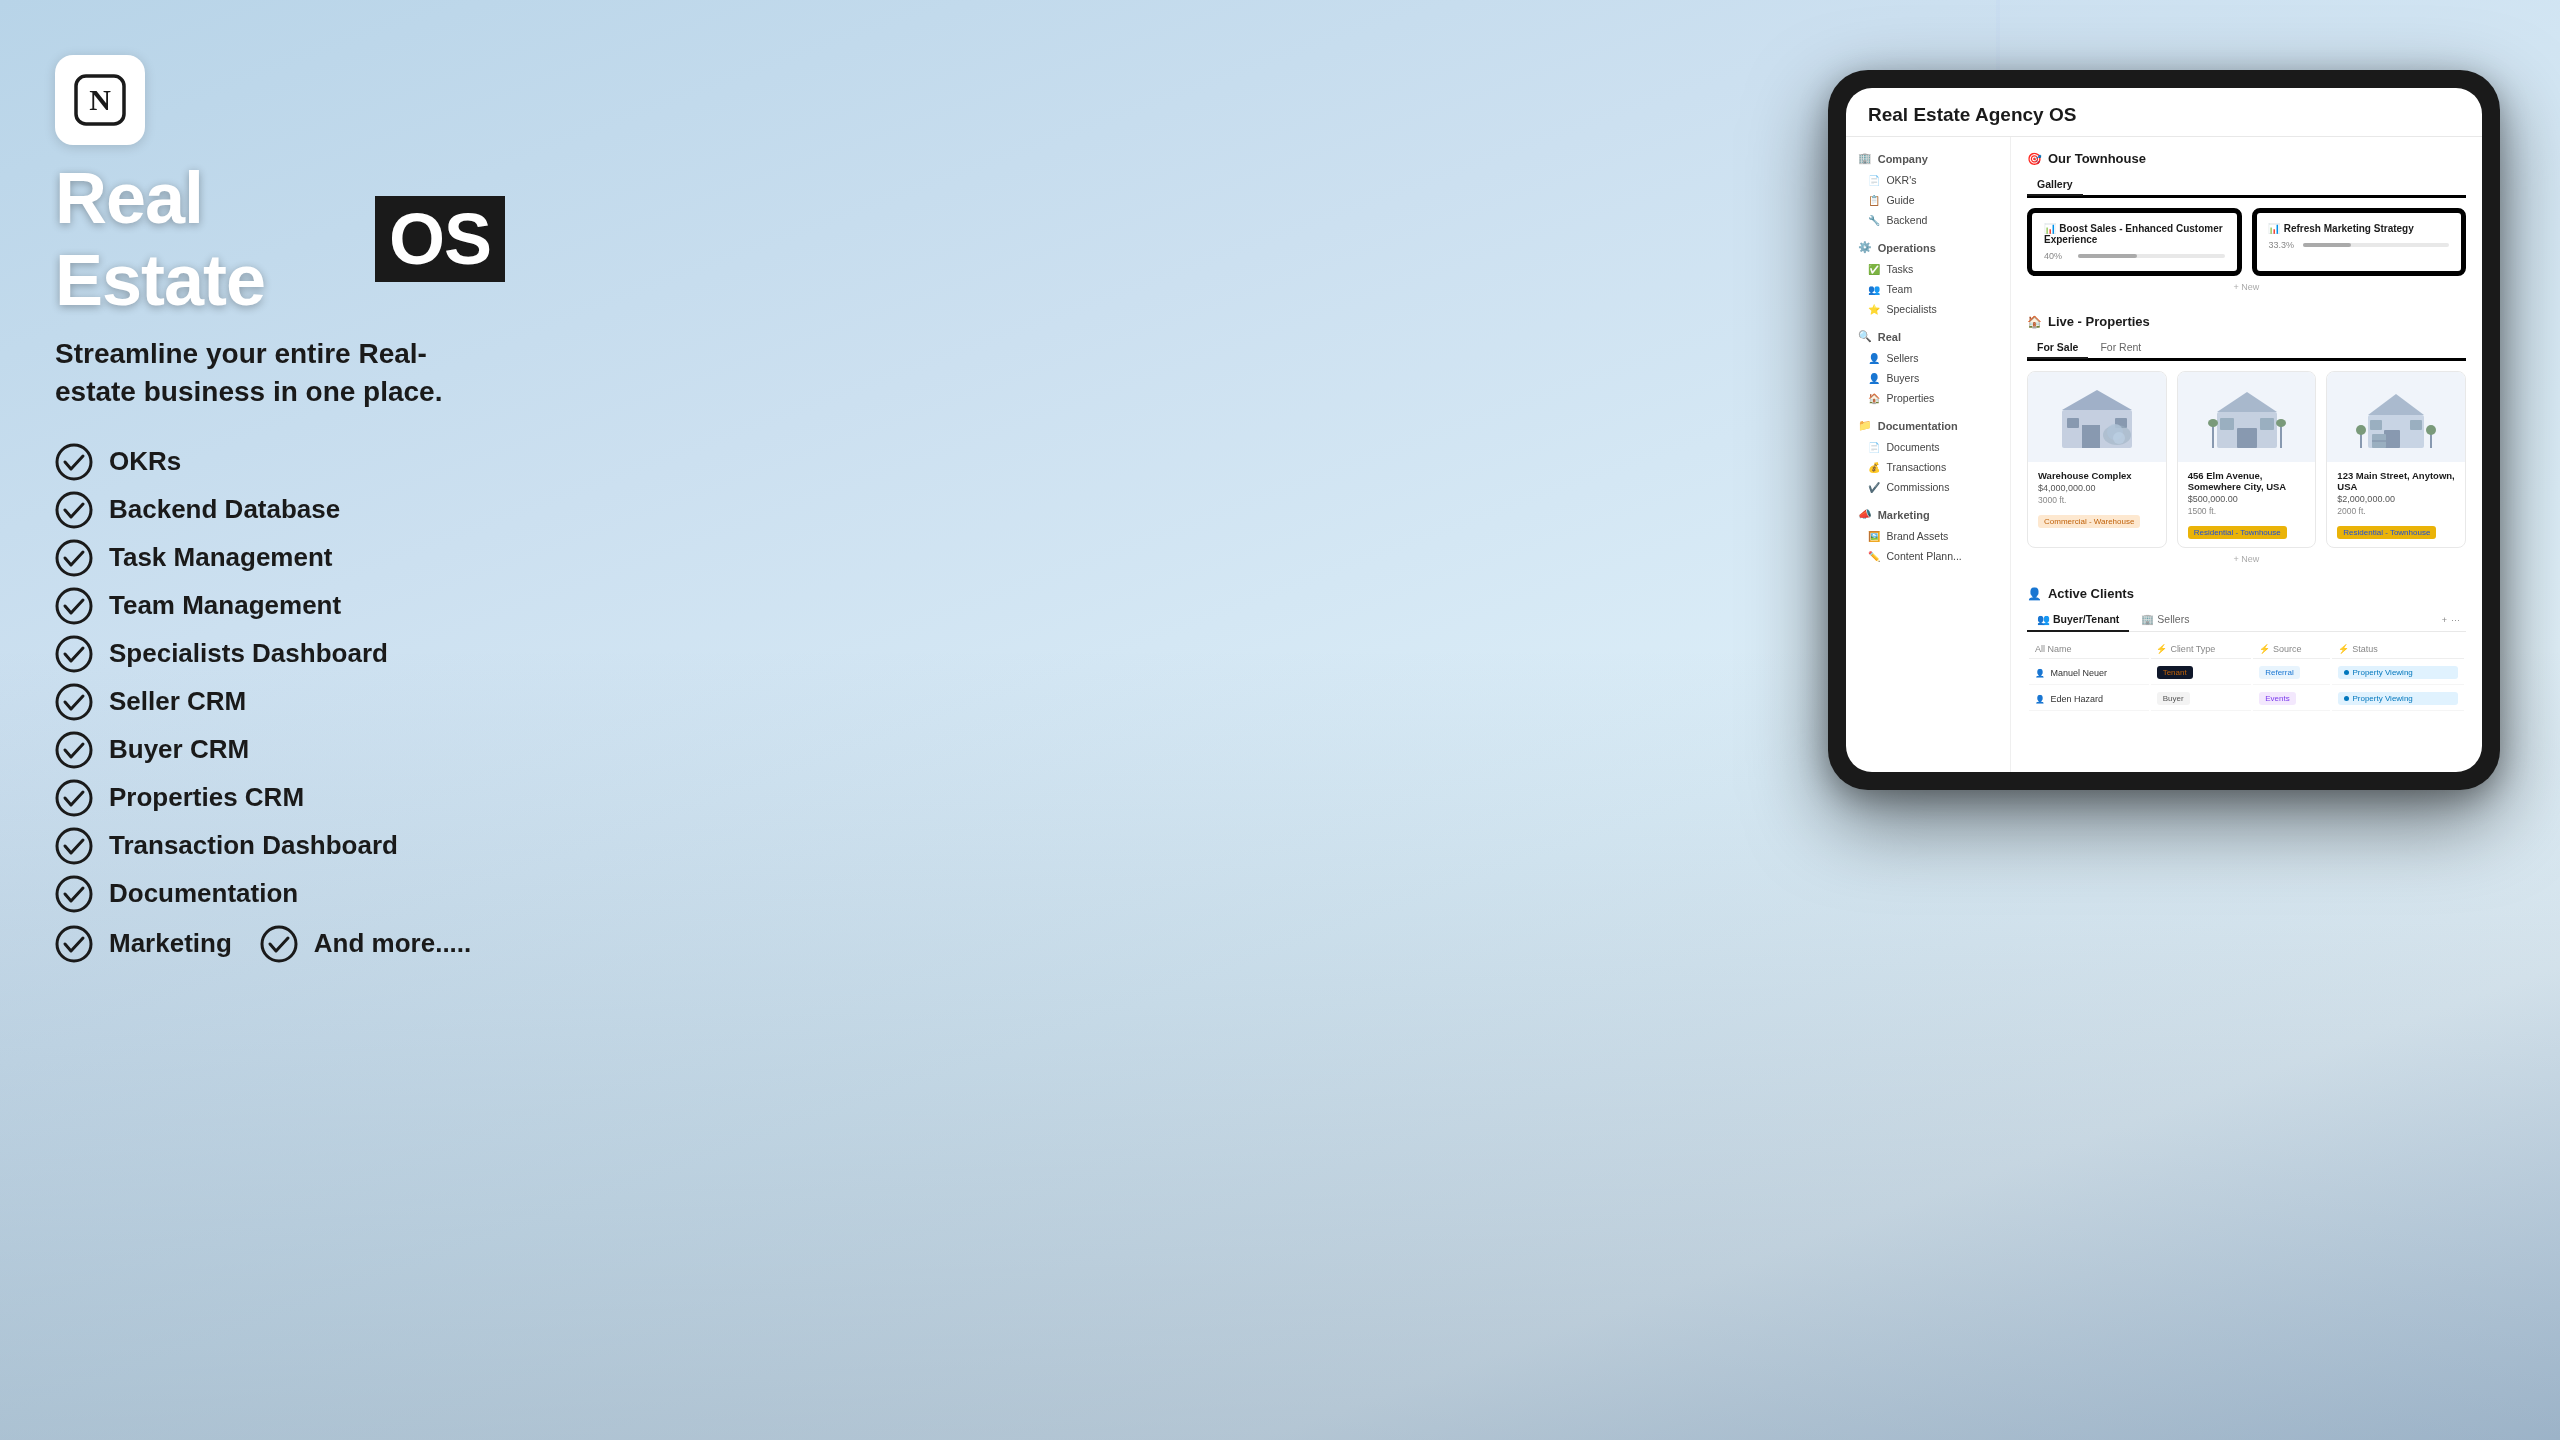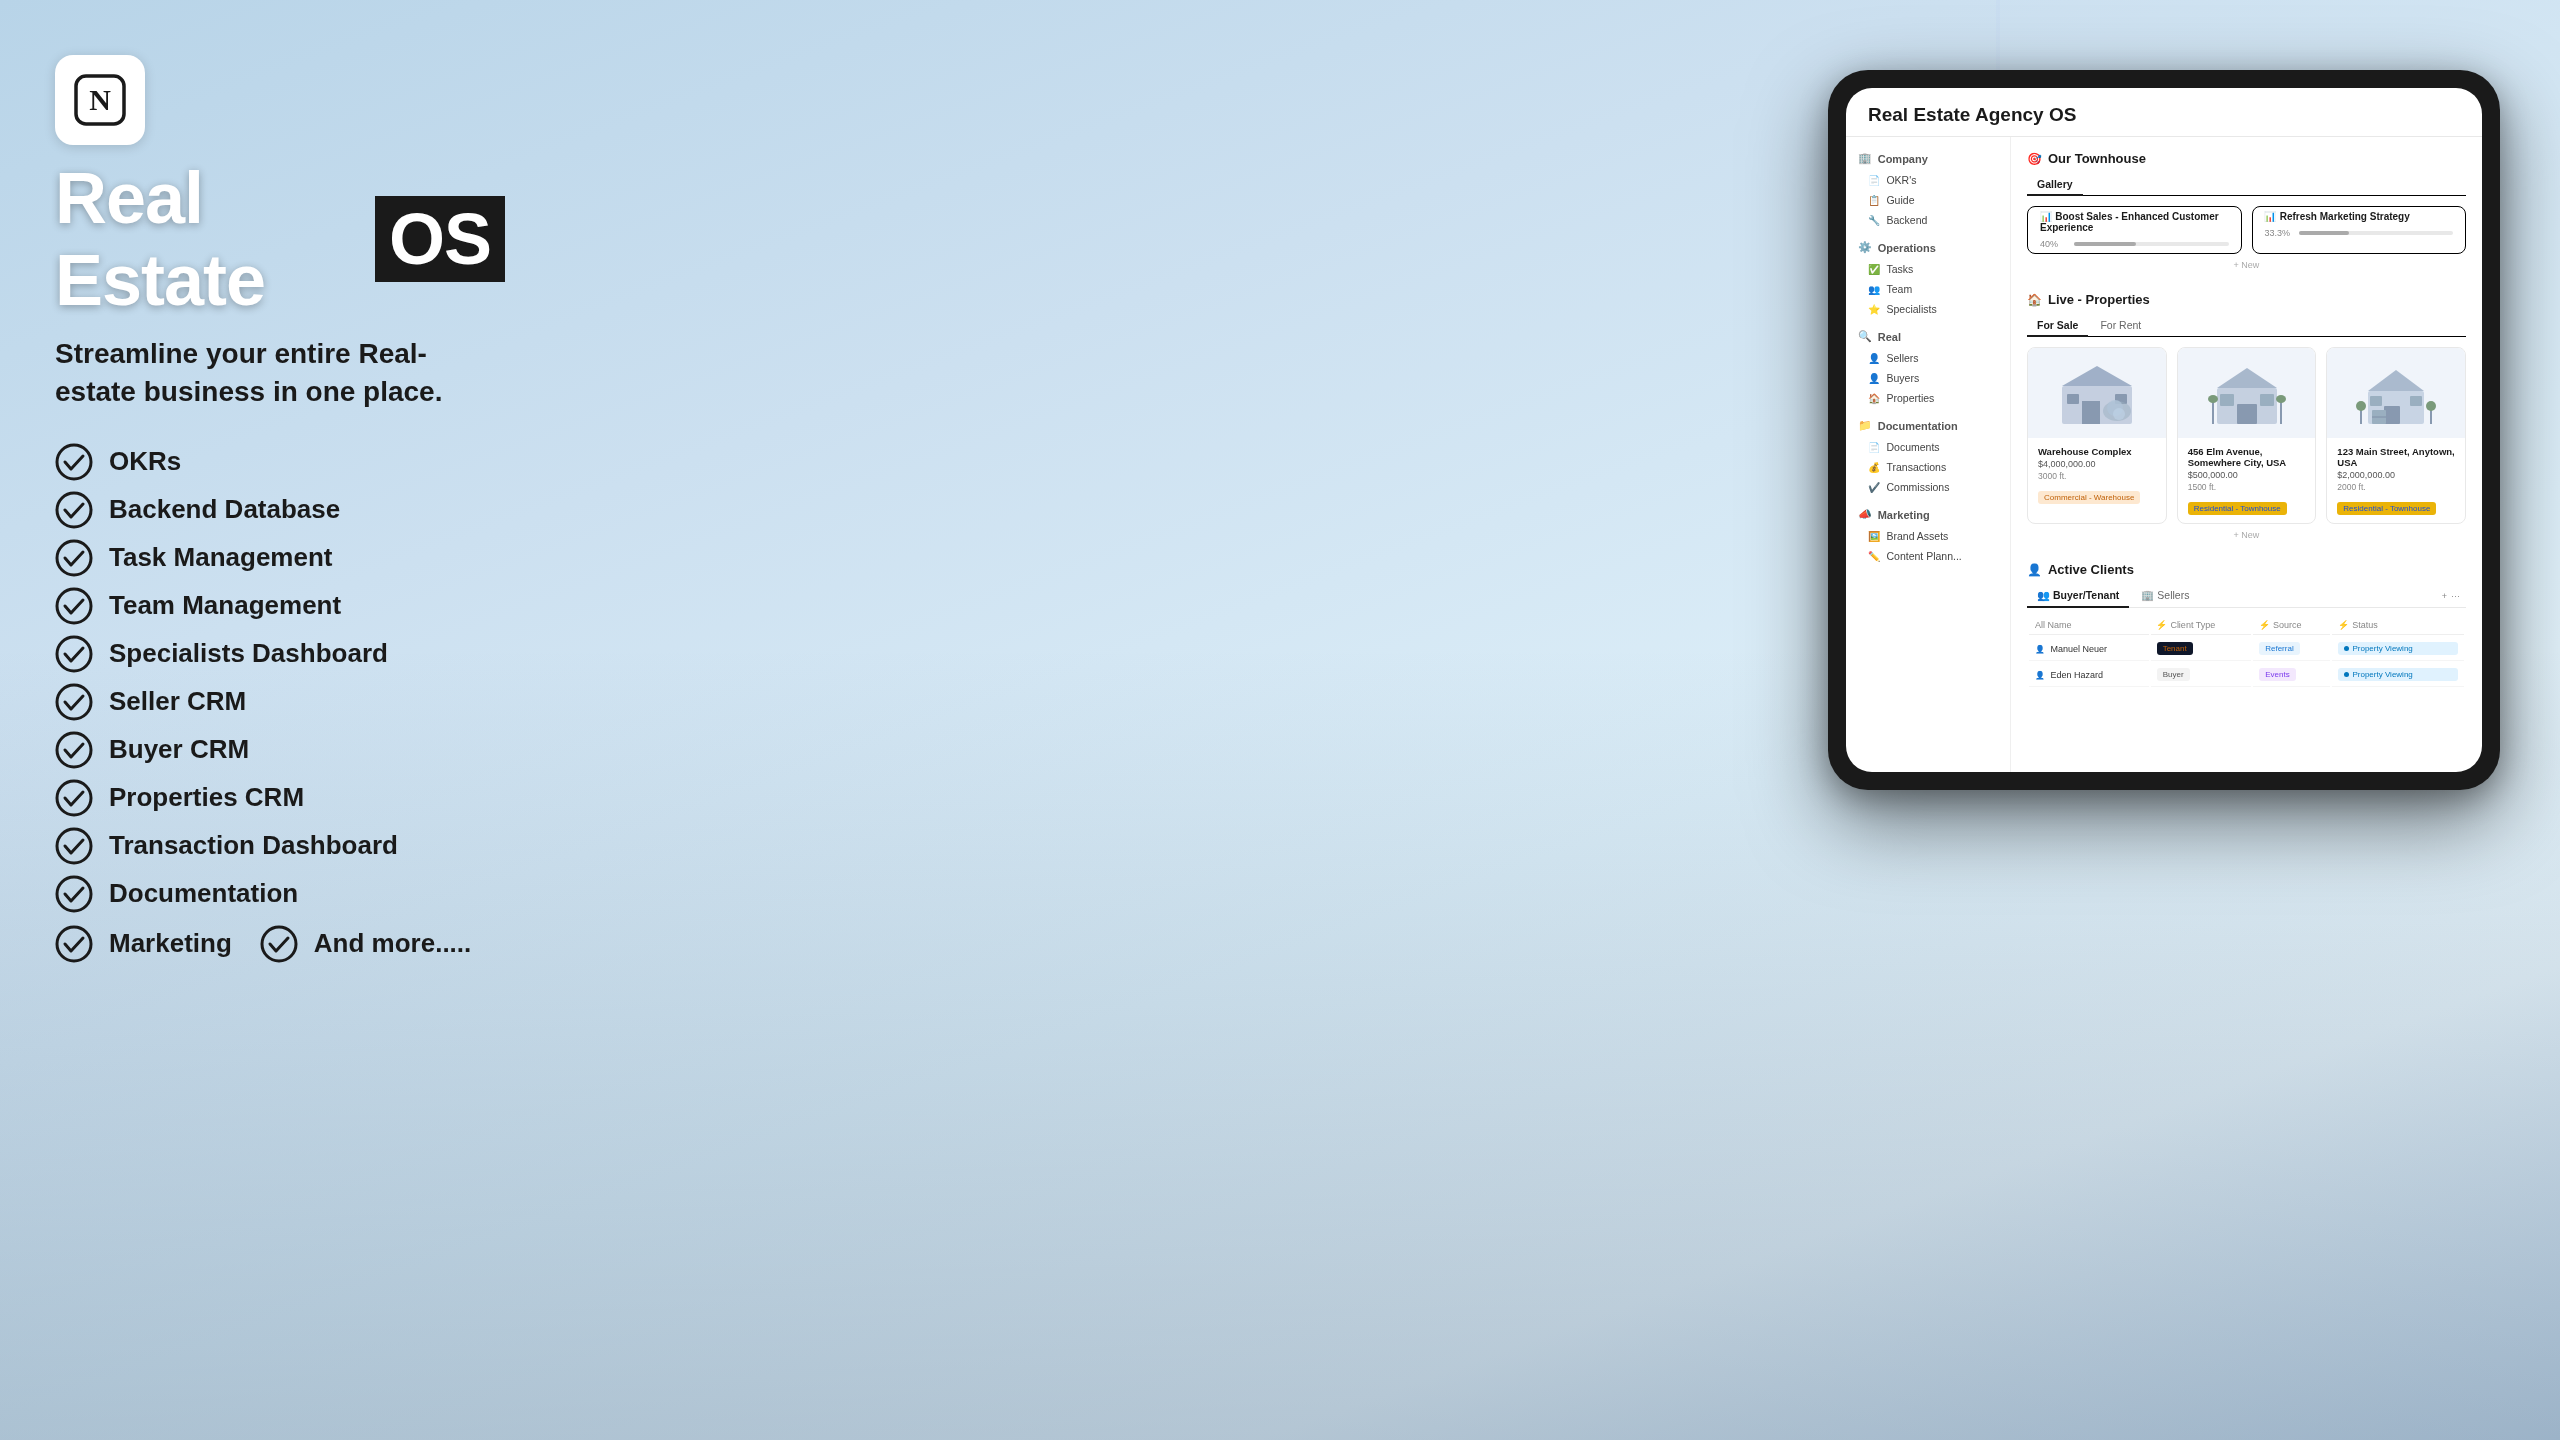--- a/index.html
+++ b/index.html
@@ -250,21 +250,21 @@
     .section-icon {
       font-size: 12px;
       color: #888;
     }
 
     
     .tabs {
       display: flex;
       gap: 2px;
       margin-bottom: 10px;
-      border-bottom: 1px solid #000000;
+      border-bottom: 3px solid #000000;
     }
 
     .tab {
       padding: 4px 10px;
       font-size: 10.5px;
       color: #666;
       cursor: pointer;
       border-bottom: 2px solid transparent;
       margin-bottom: -1px;
     }
@@ -276,23 +276,23 @@
     }
 
     
     .gallery-row {
       display: flex;
       gap: 10px;
     }
 
     .objective-card {
       flex: 1;
-      border: 1px solid #000000;
+      border: 5px solid #000000;
       border-radius: 8px;
-      padding: 4px 12px;
+      padding: 10px 12px;
       background: white;
     }
 
     .objective-card-title {
       font-size: 10px;
       font-weight: 600;
       color: #1a1a1a;
       margin-bottom: 6px;
     }
 

